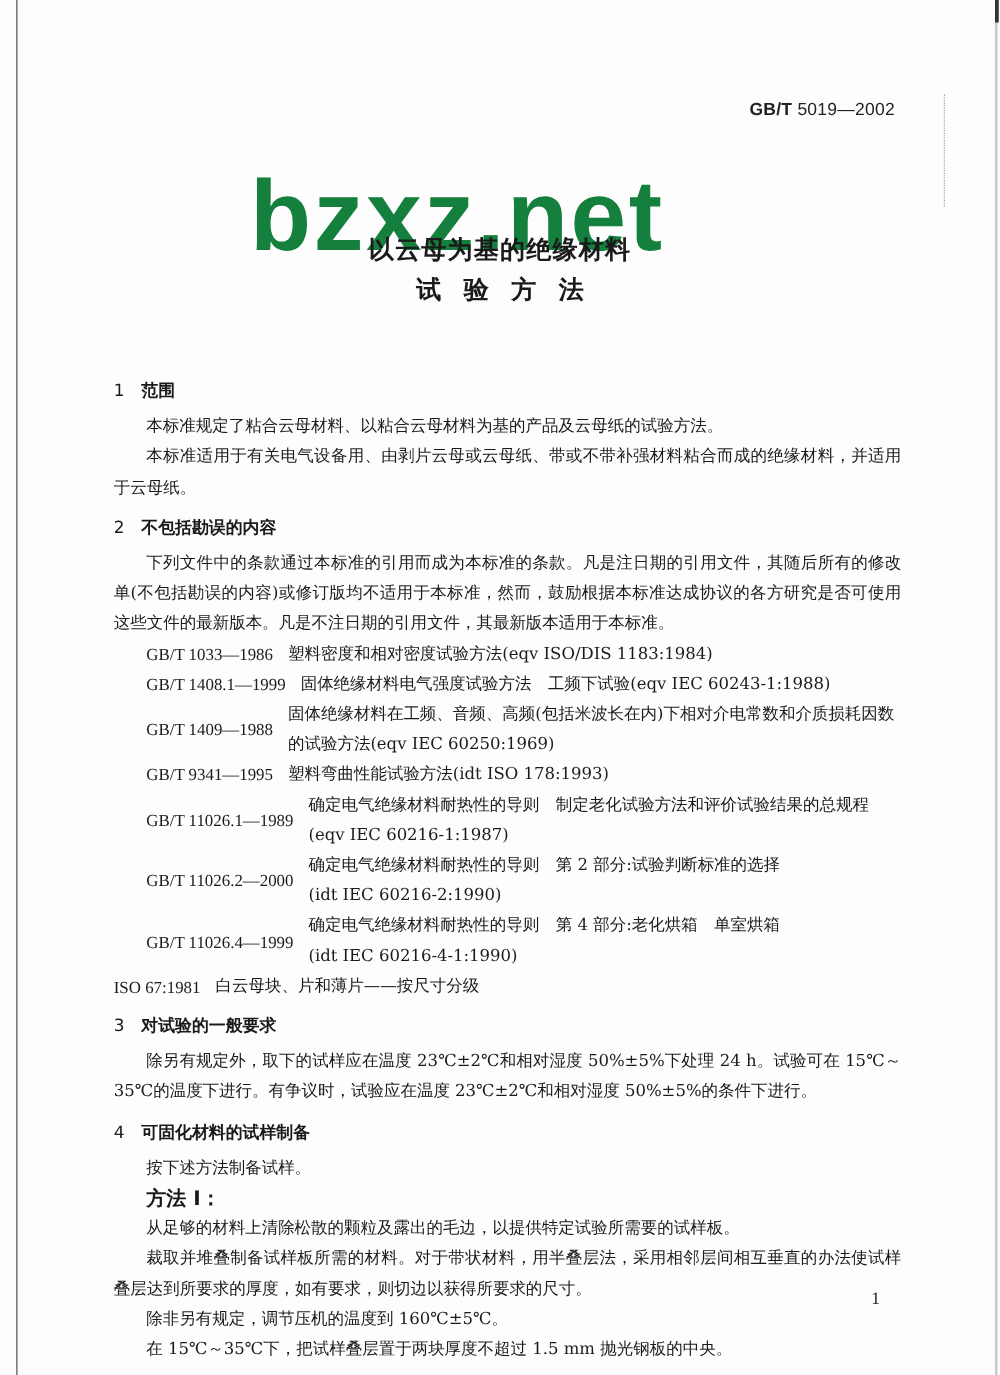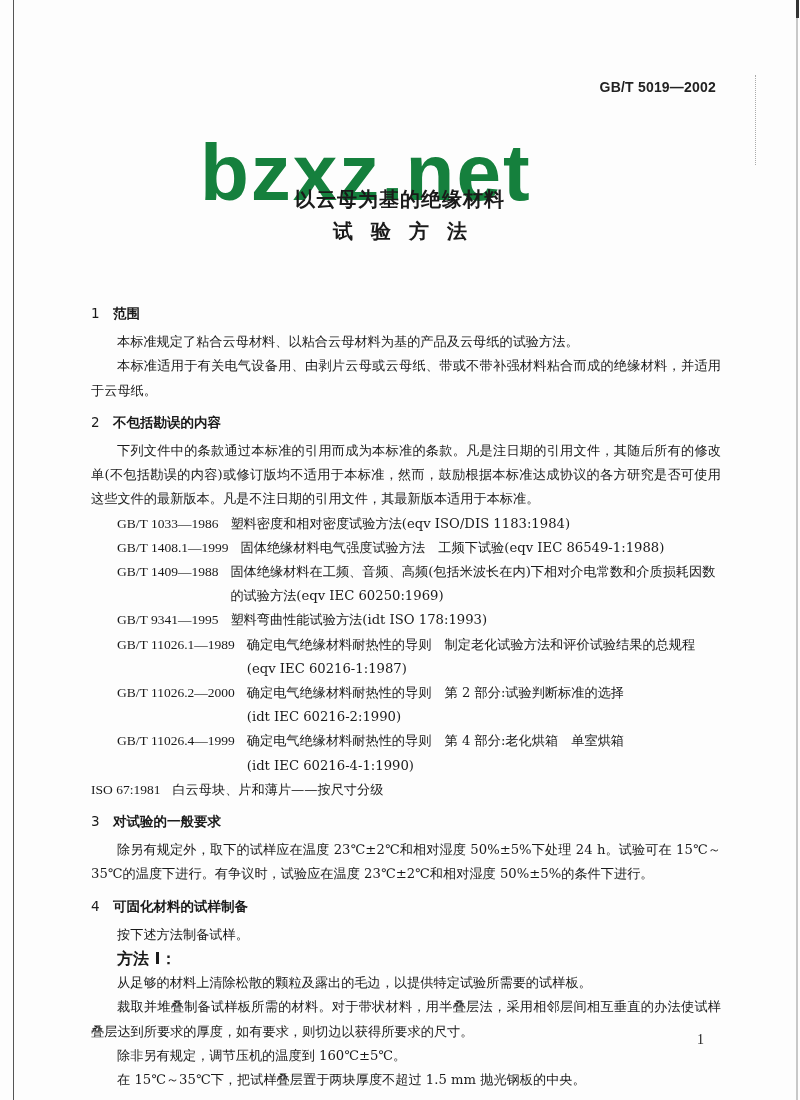--- a/index.html
+++ b/index.html
@@ -48,21 +48,21 @@
     .std-number {
       position: absolute;
       right: 84px; top: 79px;
       font-family: "Liberation Sans", sans-serif;
       font-size: 14px;
       font-weight: bold;
       letter-spacing: 0.2px;
       color: #222;
     }
     .std-number .num {
-      font-weight: bold;
+      font-weight: normal;
       font-family: "Liberation Sans Narrow", "Liberation Sans", sans-serif;
     }
     .watermark {
       position: absolute;
       left: 200px; top: 133px;
       font-family: "Liberation Sans", sans-serif;
       font-weight: bold;
       font-size: 80px;
       color: #15803d;
       letter-spacing: 2px;
@@ -103,20 +103,21 @@
     }
     .para {
       text-indent: 26px;
       text-align: justify;
       margin: 0;
     }
     .ref {
       position: relative;
       padding-left: 26px;
       margin: 0;
+      align-items: center;
     }
     .ref .code {
       font-family: "Liberation Serif", serif;
       font-size: 13.5px;
       display: inline-block;
     }
     .ref-hang {
       display: flex;
     }
     .ref-hang .code {
@@ -174,21 +175,21 @@
       <span class="hnum">2</span><span>不包括勘误的内容</span>
     </div>
     <p class="para">下列文件中的条款通过本标准的引用而成为本标准的条款。凡是注日期的引用文件，其随后所有的修改单(不包括勘误的内容)或修订版均不适用于本标准，然而，鼓励根据本标准达成协议的各方研究是否可使用这些文件的最新版本。凡是不注日期的引用文件，其最新版本适用于本标准。</p>
 
     <div class="ref ref-hang">
       <span class="code">GB/T 1033—1986</span>
       <span class="body">塑料密度和相对密度试验方法(eqv ISO/DIS 1183:1984)</span>
     </div>
     <div class="ref ref-hang">
       <span class="code">GB/T 1408.1—1999</span>
-      <span class="body">固体绝缘材料电气强度试验方法　工频下试验(eqv IEC 86549-1:1988)</span>
+      <span class="body">固体绝缘材料电气强度试验方法　工频下试验(eqv IEC 60243-1:1988)</span>
     </div>
     <div class="ref ref-hang">
       <span class="code">GB/T 1409—1988</span>
       <span class="body">固体绝缘材料在工频、音频、高频(包括米波长在内)下相对介电常数和介质损耗因数的试验方法(eqv IEC 60250:1969)</span>
     </div>
     <div class="ref ref-hang">
       <span class="code">GB/T 9341—1995</span>
       <span class="body">塑料弯曲性能试验方法(idt ISO 178:1993)</span>
     </div>
     <div class="ref ref-hang">

